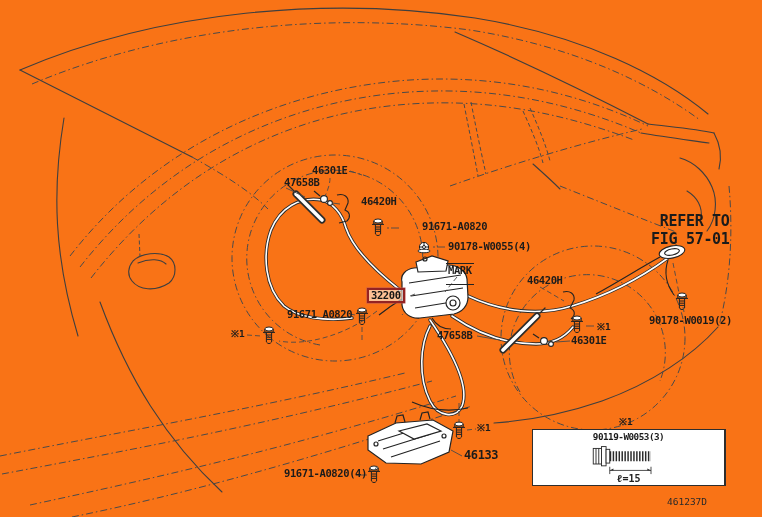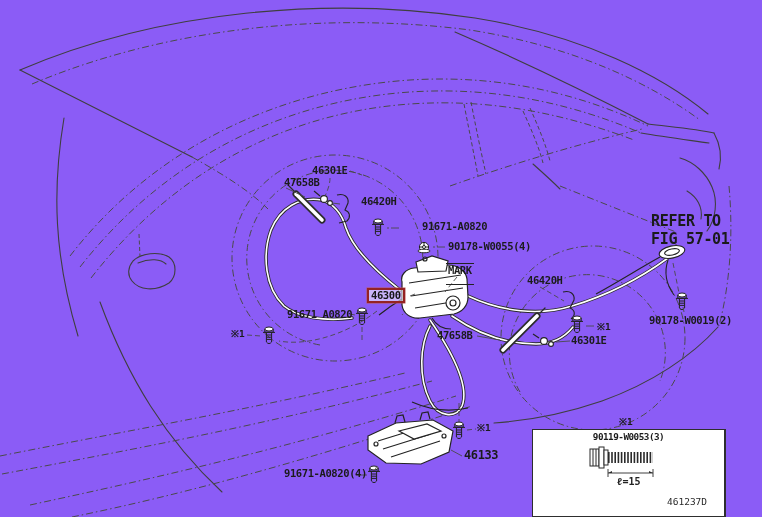--- a/index.html
+++ b/index.html
@@ -1,35 +1,36 @@
 <!DOCTYPE html>
 <html><head>
 <meta charset="utf-8">
 <style>
   html,body{margin:0;padding:0;background:#ffffff;}
   .stage{
-    position:relative;width:762px;height:517px;background:#8b5cf6;overflow:hidden;
+    position:relative;width:762px;height:517px;background:#f97316;overflow:hidden;
     font-family:"DejaVu Sans Mono","Liberation Mono",monospace;
+    text-align:right;
   }
   .art{position:absolute;left:0;top:0;width:762px;height:517px;}
   .co{
     position:absolute;font-weight:bold;font-size:10.5px;line-height:1.05;
     letter-spacing:-0.4px;color:#1b1b1b;white-space:nowrap;
   }
   .co[data-interactable="true"]{cursor:pointer;}
   .note{font-size:9.5px;letter-spacing:0;}
   .mark-box{border-top:1.3px solid #222;border-bottom:1.3px solid #222;padding:1px 2px 8px 2px;}
   .hl-box{
     border:2.2px solid #942323;padding:0 2px;color:#151515;
     background:rgba(255,255,255,.55);box-shadow:0 0 0 0.5px #b55;
   }
   .refer{position:absolute;font-weight:bold;font-size:15px;line-height:1.2;color:#1b1b1b;letter-spacing:-0.3px;}
   .code{position:absolute;font-weight:normal;font-size:9.5px;color:#2a2a2a;letter-spacing:0;}
   .btable{
-    position:absolute;left:532px;top:429px;width:194px;height:88px;
+    position:absolute;left:532px;top:429px;width:194px;height:57px;
     border:1.6px solid #2e2e2e;display:flex;background:#fff;box-sizing:border-box;
   }
   .bcell{flex:1;position:relative;display:flex;flex-direction:column;align-items:center;box-sizing:border-box;}
   .bcell:first-child{border-right:1.4px solid #2e2e2e;}
   .bpart{font-weight:bold;font-size:9.3px;letter-spacing:-0.5px;color:#1b1b1b;margin-top:1px;white-space:nowrap;cursor:pointer;}
   .blen{font-weight:bold;font-size:10px;color:#222;margin-top:-2px;}
   .bboltsvg{display:block;}
 </style>
 </head>
 <body>
@@ -199,21 +200,21 @@
       <path d="M377,466 L375,470" stroke-dasharray="5 3"></path>
     </g>
   </svg>
 
   <div class="co" style="left:312px;top:165px" data-interactable="true">46301E</div>
   <div class="co" style="left:284px;top:177px" data-interactable="true">47658B</div>
   <div class="co" style="left:361px;top:196px" data-interactable="true">46420H</div>
   <div class="co" style="left:422px;top:221px" data-interactable="true">91671-A0820</div>
   <div class="co" style="left:448px;top:241px" data-interactable="true">90178-W0055(4)</div>
   <div class="co mark-box" style="left:446px;top:263px" data-interactable="false">MARK</div>
-  <div class="co hl-box" style="left:367px;top:288px" data-interactable="true">46300</div>
+  <div class="co hl-box" style="left:367px;top:288px" data-interactable="true">32200</div>
   <div class="co" style="left:527px;top:275px" data-interactable="true">46420H</div>
   <div class="co" style="left:649px;top:315px" data-interactable="true">90178-W0019(2)</div>
   <div class="co note" style="left:231px;top:329px" data-interactable="false">※1</div>
   <div class="co" style="left:287px;top:309px" data-interactable="true">91671 A0820</div>
   <div class="co" style="left:437px;top:330px" data-interactable="true">47658B</div>
   <div class="co note" style="left:597px;top:322px" data-interactable="false">※1</div>
   <div class="co" style="left:571px;top:335px" data-interactable="true">46301E</div>
   <div class="co note" style="left:477px;top:423px" data-interactable="false">※1</div>
   <div class="co" style="left:464px;top:449px;font-size:12px" data-interactable="true">46133</div>
   <div class="co" style="left:284px;top:468px" data-interactable="true">91671-A0820(4)</div>

